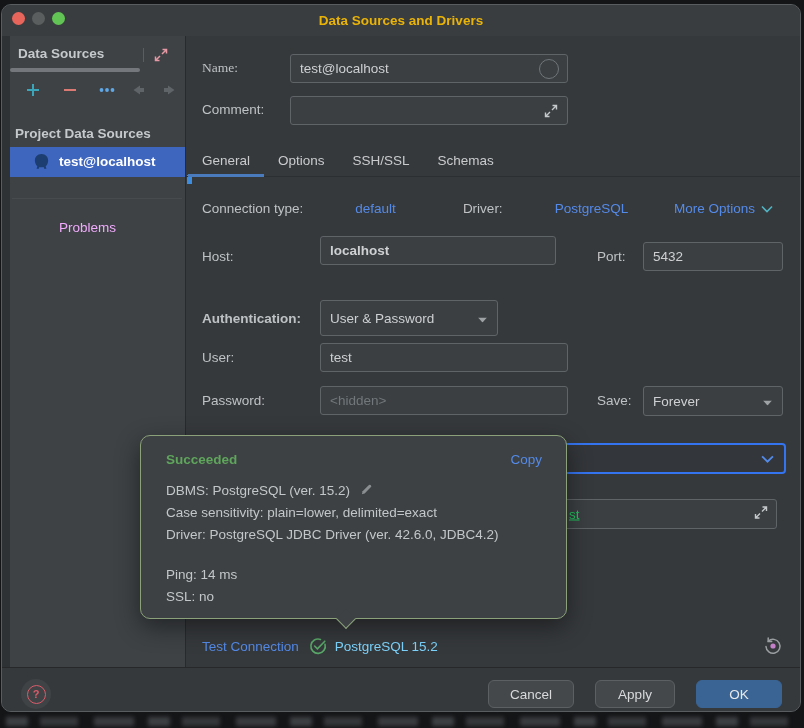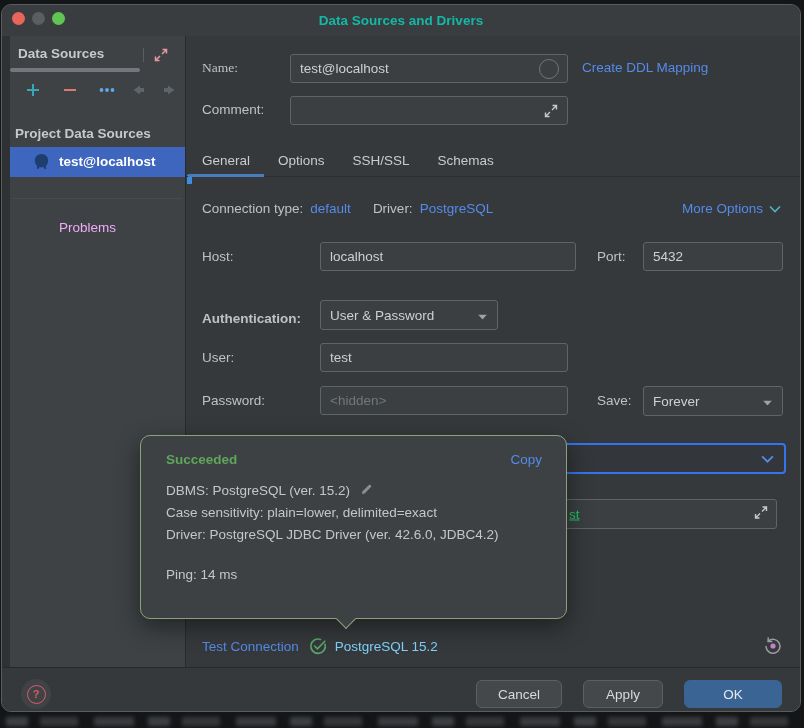--- a/index.html
+++ b/index.html
@@ -16,21 +16,21 @@
   
   .window {
     position:absolute; left:1px; top:4px; width:800px; height:708px;
     background:#36393C; border:1px solid #595D60; border-radius:10px;
     overflow:hidden;
   }
 
   
   .titlebar { position:absolute; top:0; left:0; right:0; height:31px; background:#393D3F; }
   .title { position:absolute; left:0; right:0; top:0; line-height:31px; text-align:center;
-           font-weight:bold; color:#14b8a6; font-size:13.5px; }
+           font-weight:bold; color:#eab308; font-size:13.5px; }
   .tl { position:absolute; top:7px; width:13px; height:13px; border-radius:50%; }
   .tl.red   { left:10px; background:#E8655C; }
   .tl.gray  { left:30px; background:#5B5E5F; }
   .tl.green { left:50px; background:#61C454; }
 
   
   .body { position:absolute; top:31px; left:0; right:0; bottom:44px; background:#36393C; }
   .gutter { position:absolute; left:0; top:0; bottom:0; width:8px; background:#2F3234; }
   .sidebar { position:absolute; left:8px; top:0; bottom:0; width:176px;
              background:#3E4245; border-right:1px solid #282B2D; }
@@ -63,22 +63,22 @@
 
   .ring-icon { width:20px; height:20px; border:1.5px solid #70767A; border-radius:50%; }
 
   
   .tabs-bar { position:absolute; left:0; right:0; top:110px; height:31px;
               border-bottom:1px solid #2C2F31; display:flex; padding-left:2px; }
   .tab { position:relative; padding:0 14px; line-height:30px; color:#C9CBCD; }
   .tab.selected::after { content:""; position:absolute; left:0; right:0; bottom:-1px;
                          height:3px; background:#4A7BBD; }
 
-  .conn-row { position:absolute; left:16px; right:19px; top:163px; height:20px;
-              line-height:20px; display:flex; }
+  .conn-row { position:absolute; left:16px; right:27px; top:163px; height:20px;
+              line-height:20px; display:flex;gap:45px; }
   .more-opts { position:absolute; right:0; top:0; display:flex; align-items:center; }
 
   .test-row { position:absolute; left:16px; right:17px; top:599px; height:22px;
               display:flex; align-items:center; }
   .version { color:#7dd3fc; }
 
   
   .combo-focus { position:absolute; left:134px; top:407px; width:466px; height:31px;
                  background:#33363A; border:2px solid #3574F0; border-radius:4px; }
   .combo-focus .chev { position:absolute; right:10px; top:50%; transform:translateY(-50%); }
@@ -109,21 +109,21 @@
   .help-outer { position:absolute; left:19px; top:11px; width:30px; height:30px; border-radius:50%;
                 background:#3F4346; display:flex; align-items:center; justify-content:center; }
   .help-ring { width:19px; height:19px; border-radius:50%; border:1.5px solid #DB5C6A;
                color:#DB5C6A; font-weight:bold; font-size:11px; display:flex;
                align-items:center; justify-content:center; }
   .btns { position:absolute; right:18px; top:12px; display:flex; gap:21px; }
   .btn { height:28px; border-radius:6px; display:flex; align-items:center; justify-content:center;
          color:#D8DADC; background:#45484B; border:1px solid #5C6063; font-size:13.5px; }
   .btn.cancel { width:86px;margin-left:8px; }
   .btn.apply  { width:80px; }
-  .btn.ok { width:98px; background:#3A6494; border-color:#3A6494; color:#E6E8EA; }
+  .btn.ok { width:86px; background:#3A6494; border-color:#3A6494; color:#E6E8EA; }
 
   
   .desk-bottom { position:absolute; left:0; right:0; top:712px; height:16px; background:#141517; }
   .blur-text { position:absolute; left:6px; right:6px; top:5px; height:9px;
     background: repeating-linear-gradient(90deg,
       rgba(130,135,140,.38) 0 22px, transparent 22px 34px,
       rgba(130,135,140,.30) 34px 72px, transparent 72px 88px,
       rgba(130,135,140,.34) 88px 128px, transparent 128px 142px);
     filter: blur(2px);
   }
@@ -203,21 +203,20 @@
 
       <div class="main">
 
         <div class="label" style="left:16px; top:22px;font-family:Liberation Serif, serif;">Name:</div>
         <div class="field" style="left:104px; top:18px; width:278px;">
           <span>test@localhost</span>
           <span class="ficon">
             <span class="ring-icon"></span>
           </span>
         </div>
-        <div class="link abs" style="left:396px; top:22px; height:20px; line-height:20px;">Create DDL Mapping</div>
 
         <div class="label" style="left:16px; top:64px;">Comment:</div>
         <div class="field" style="left:104px; top:60px; width:278px;">
           <span></span>
           <span class="ficon">
             <svg width="16" height="16" viewBox="0 0 16 16" fill="none" stroke="#C6C9CB" stroke-width="1.4">
               <path d="M9.5 2.5h4v4M13.5 2.5L9 7M6.5 13.5h-4v-4M2.5 13.5L7 9"></path>
             </svg>
           </span>
         </div>
@@ -240,30 +239,30 @@
           <span class="link" style="margin-left:7px;">PostgreSQL</span>
           <span class="more-opts">
             <span class="link">More Options</span>
             <svg width="12" height="8" viewBox="0 0 12 8" style="margin-left:6px;">
               <path d="M1 1.5l5 5 5-5" stroke="#4FB2C1" stroke-width="1.6" fill="none"></path>
             </svg>
           </span>
         </div>
 
         <div class="label" style="left:16px; top:211px;">Host:</div>
-        <div class="field" style="left:134px; top:206px; width:256px;">
+        <div class="field" style="left:134px; top:200px; width:236px;font-weight:bold;">
           <span>localhost</span>
         </div>
         <div class="label" style="left:411px; top:211px;">Port:</div>
         <div class="field" style="left:457px; top:206px; width:140px;">
           <span>5432</span>
         </div>
 
         <div class="label" style="left:16px; top:273px;font-weight:bold;">Authentication:</div>
-        <div class="field select" style="left:134px; top:264px; width:178px; height:30px;">
+        <div class="field select" style="left:134px; top:264px; width:178px; height:36px;">
           <span>User &amp; Password</span>
           <span class="arrow">
             <svg width="9" height="5" viewBox="0 0 9 5">
                 <polygon points="0,0 9,0 4.5,5" fill="#9EA2A5"></polygon>
               </svg>
           </span>
         </div>
 
         <div class="label" style="left:16px; top:312px;">User:</div>
         <div class="field" style="left:134px; top:307px; width:248px;">
@@ -333,20 +332,21 @@
           <span class="pencil">
             <svg width="13" height="13" viewBox="0 0 14 14">
               <path d="M2 12l.8-3L9.6 2.2a1.3 1.3 0 0 1 1.8 0l.4.4a1.3 1.3 0 0 1 0 1.8L5 11.2 2 12z" fill="#8A8E91"></path>
             </svg>
           </span>
         </div>
         <div class="pline">Case sensitivity: plain=lower, delimited=exact</div>
         <div class="pline">Driver: PostgreSQL JDBC Driver (ver. 42.6.0, JDBC4.2)</div>
         <div class="pgap">
           <div class="pline">Ping: 14 ms</div>
+          <div class="pline">SSL: no</div>
         </div>
       </div>
     </div>
 
     <div class="bottombar">
       <div class="help-outer">
         <div class="help-ring">?</div>
       </div>
       <div class="btns">
         <div class="btn cancel">Cancel</div>

